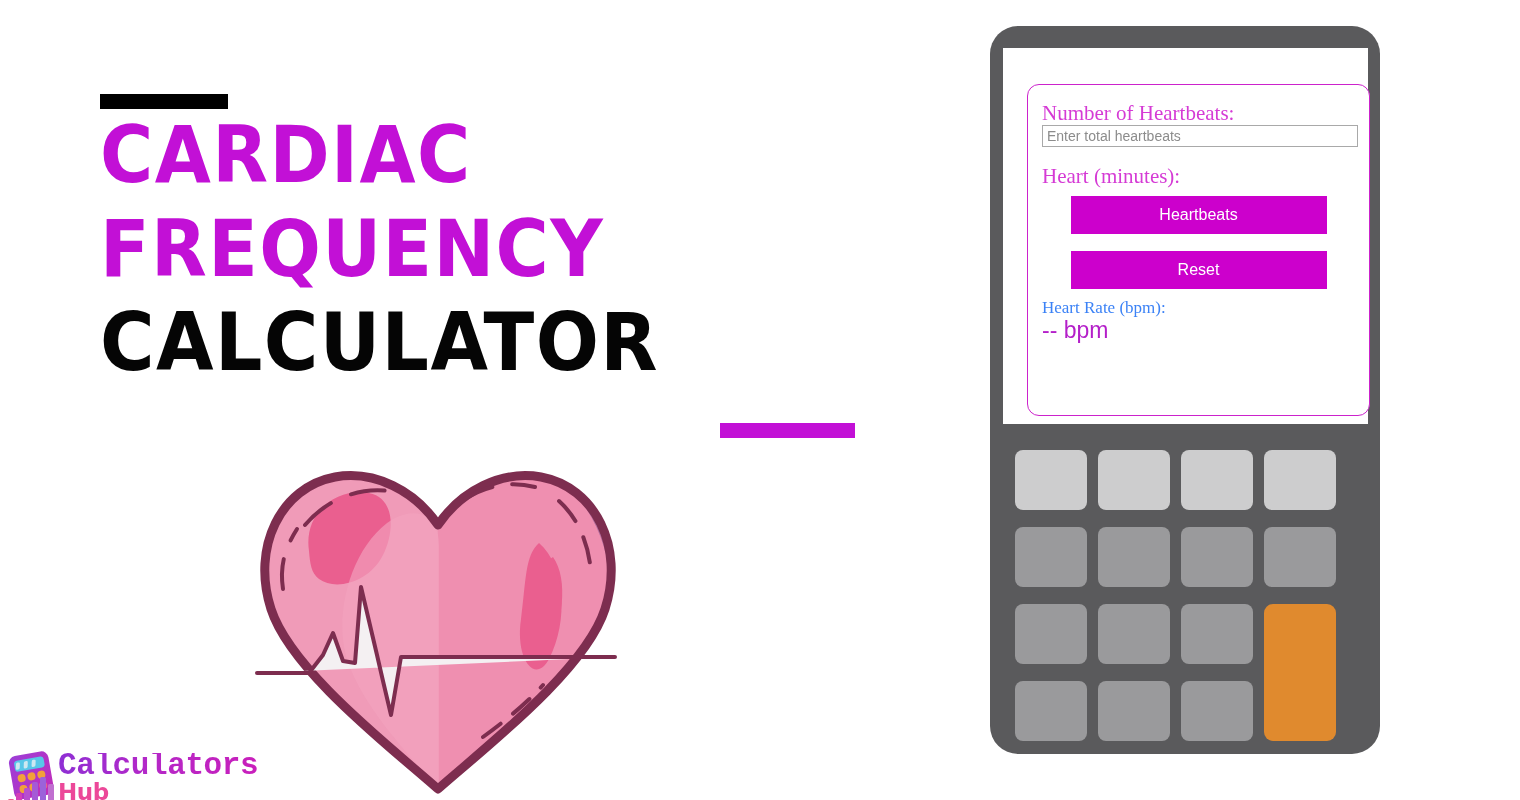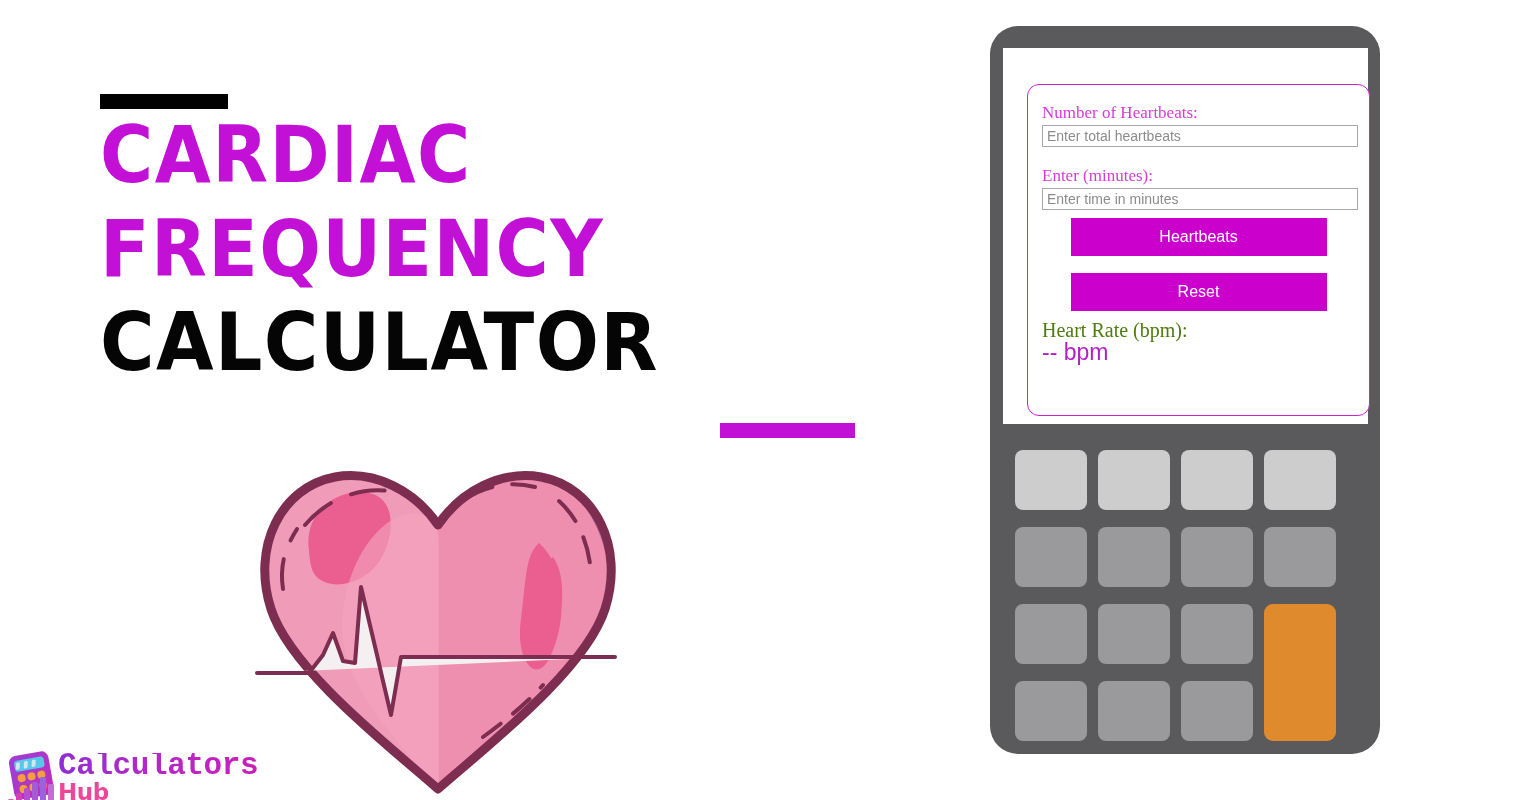--- a/index.html
+++ b/index.html
@@ -92,21 +92,21 @@
   .calc-card {
     position: absolute; left: 24px; top: 36px;
     width: 343px; height: 332px;
     background: #ffffff;
     border: 1px solid #cc22cc;
     border-radius: 12px;
     padding: 18px 14px 0 14px;
   }
   .field-label {
     font-family: "Liberation Serif", serif;
-    font-size: 17px; font-weight: 400;
+    font-size: 21px; font-weight: 400;
     color: #d53bd5;
     line-height: 20px;
     margin-bottom: 2px;
   }
   .text-input {
     display: block; width: 316px; height: 22px;
     border: 1px solid #a9a9a9;
     background: #ffffff;
     font-family: "Liberation Sans", sans-serif;
     font-size: 14px; color: #8b5cf6;
@@ -127,21 +127,21 @@
     font-family: "Liberation Sans", sans-serif;
     font-size: 16px;
     line-height: 38px;
     text-align: center;
     cursor: pointer;
     padding: 0;
   }
   .btn-gap { height: 17px; }
   .result-label {
     font-family: "Liberation Serif", serif;
-    font-size: 20px; color: #4d7c0f;
+    font-size: 17px; color: #3b82f6;
     line-height: 22px;
   }
   .result-value {
     font-family: Liberation Sans, sans-serif;
     font-size: 23px; color: #b41fc9;
     line-height: 22px;
   }
 
   
   .keypad {
@@ -282,22 +282,21 @@
   <div class="calculator">
 
     <div class="calc-screen">
       <div class="calc-card">
 
         <div class="field-label">Number of Heartbeats:</div>
         <input class="text-input" type="text" placeholder="Enter total heartbeats" style="">
 
         <div class="gap-sm"></div>
 
-        <div class="field-label">Enter (minutes):</div>
-        <input class="text-input" type="text" placeholder="Enter time in minutes" style="">
+        <div class="field-label">Heart (minutes):</div>
 
         <div class="gap-xs"></div>
 
         <button class="calc-btn">Heartbeats</button>
         <div class="btn-gap"></div>
         <button class="calc-btn">Reset</button>
 
         <div class="gap-xs"></div>
 
         <div class="result-label">Heart Rate (bpm):</div>

